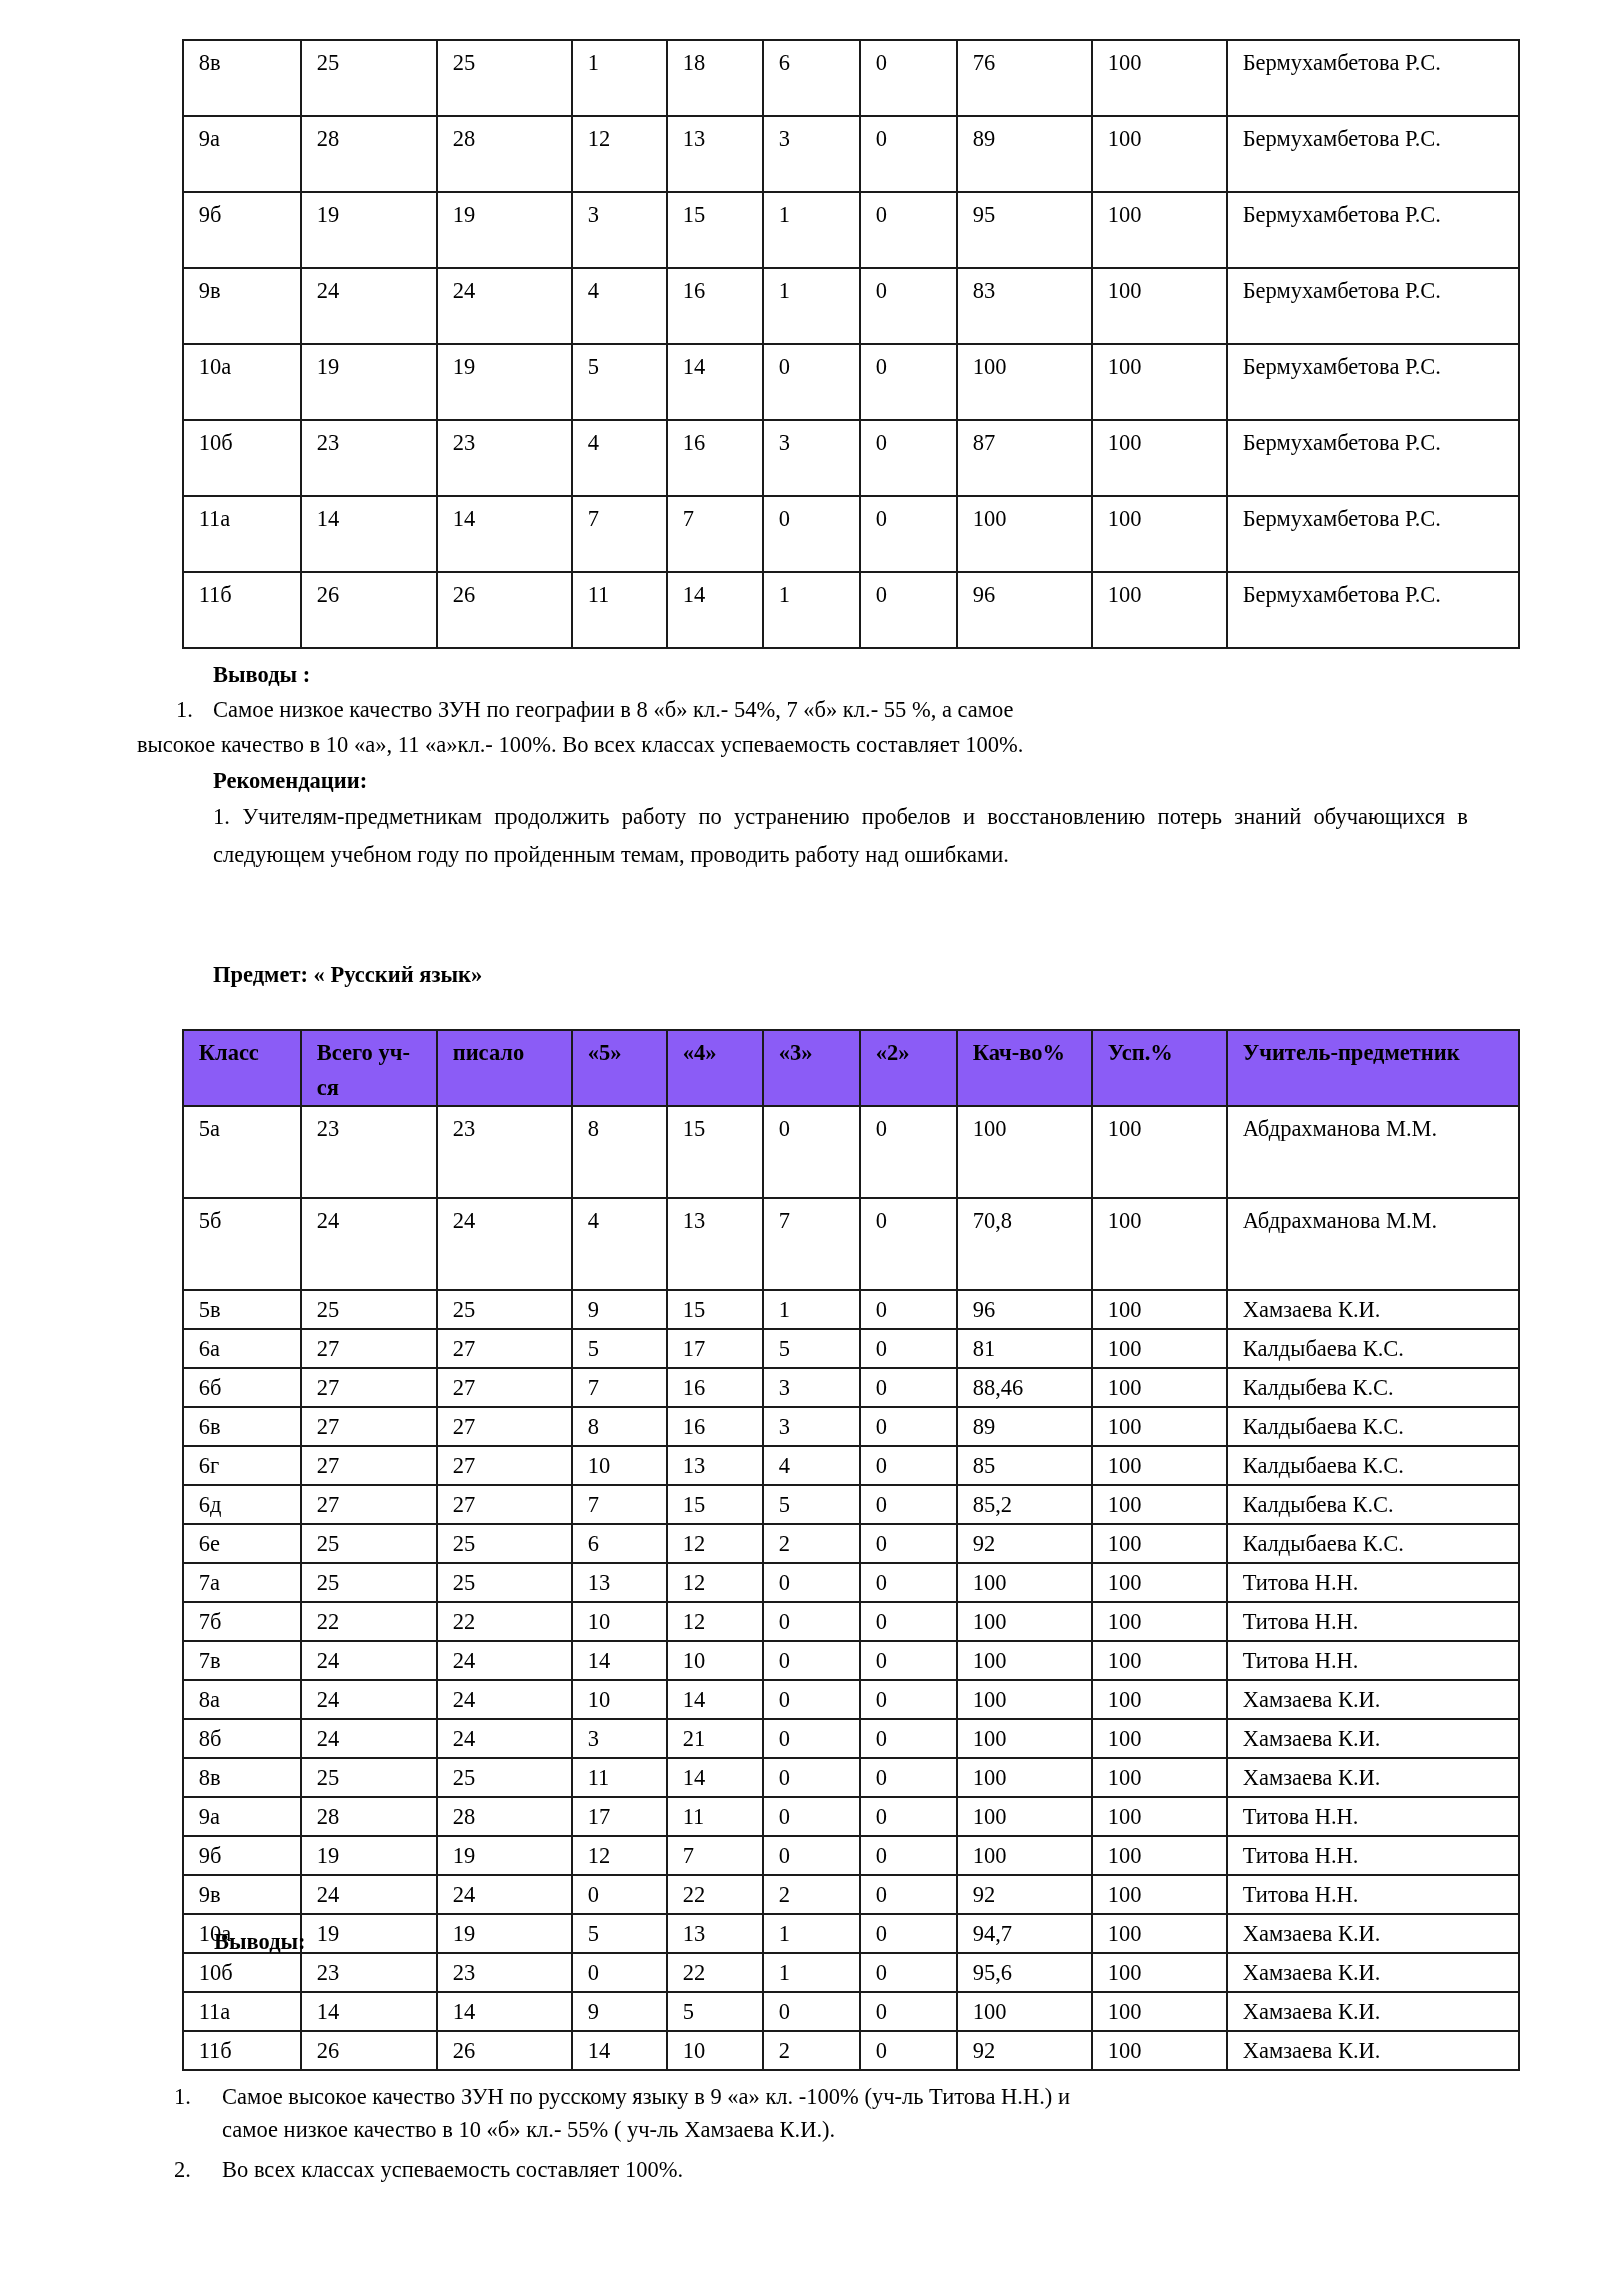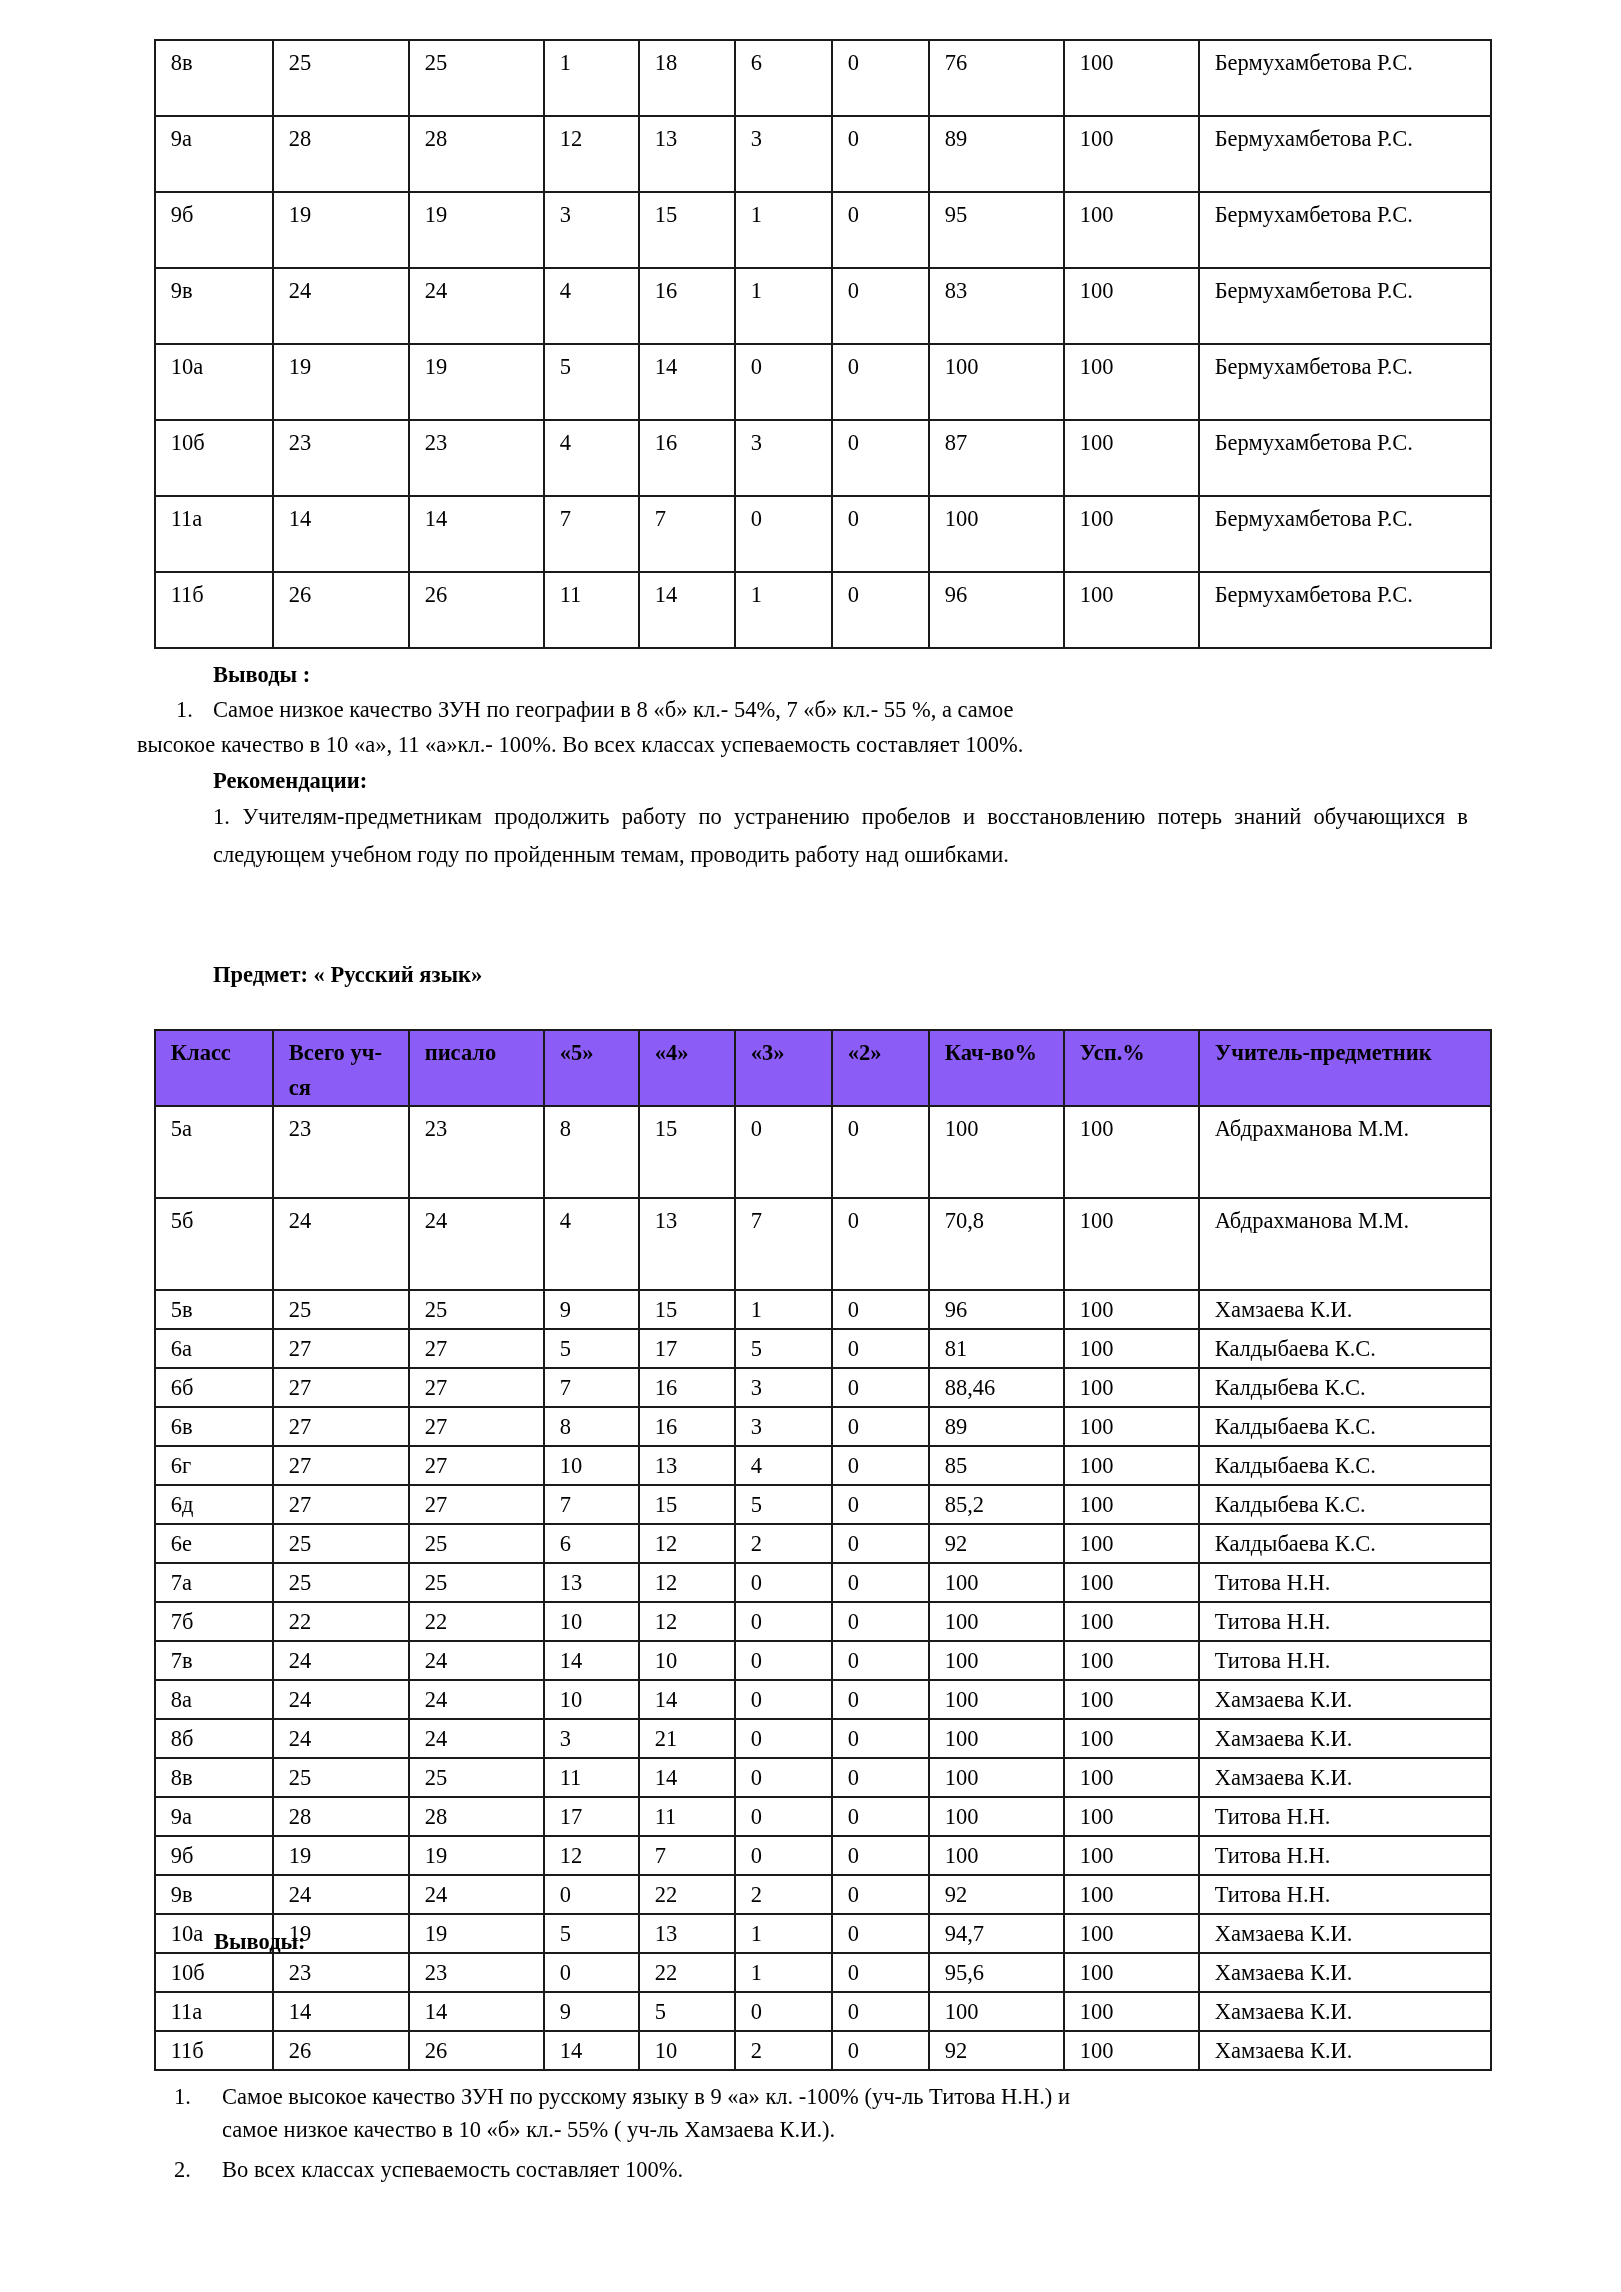--- a/index.html
+++ b/index.html
@@ -2,21 +2,21 @@
 <html><head>
 <meta charset="utf-8">
 <style>
   html, body { margin: 0; padding: 0; background: #ffffff; }
   body {
     width: 1621px; height: 2293px; position: relative; overflow: hidden;
     font-family: "Liberation Serif", "DejaVu Serif", serif;
     font-size: 22.5px; color: #000;
   }
   table.grid {
-    position: absolute; left: 154px; width: 1337px;
+    position: absolute; left: 182px; width: 1337px;
     border-collapse: collapse; table-layout: fixed;
   }
   table.grid td, table.grid th {
     border: 2px solid #1a1a1a;
     padding: 3.9px 7.8px 0 14.7px;
     vertical-align: top;
     text-align: left;
     line-height: 35px;
     font-weight: normal;
   }

